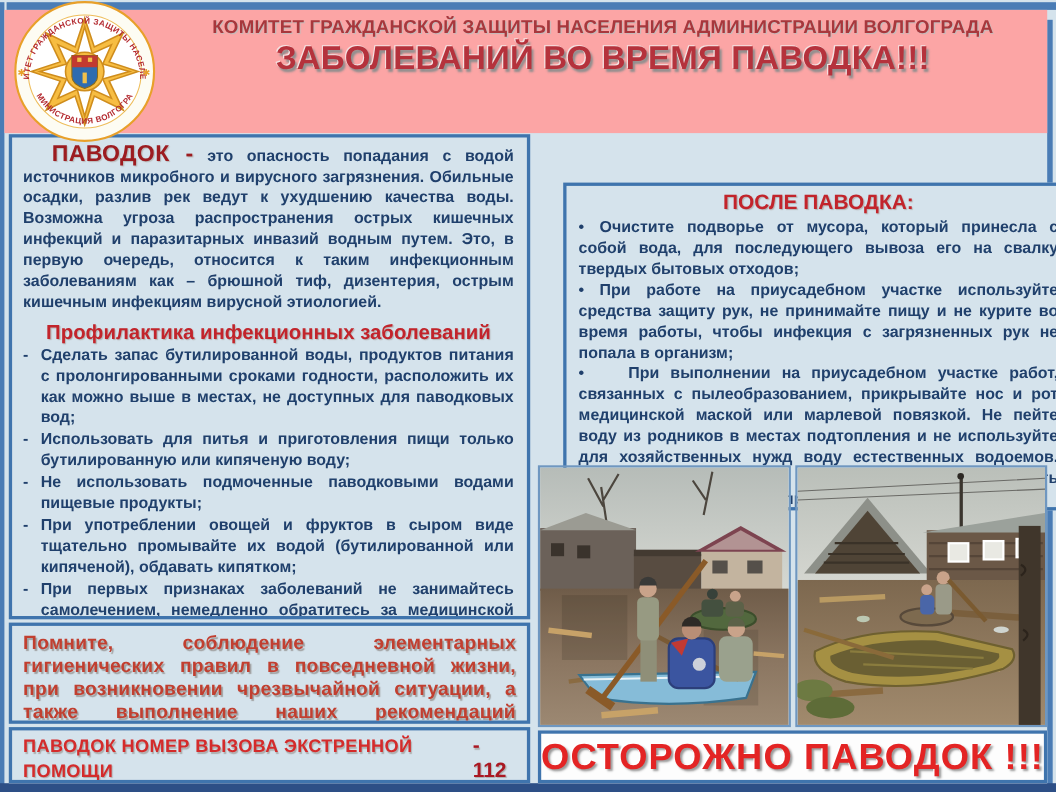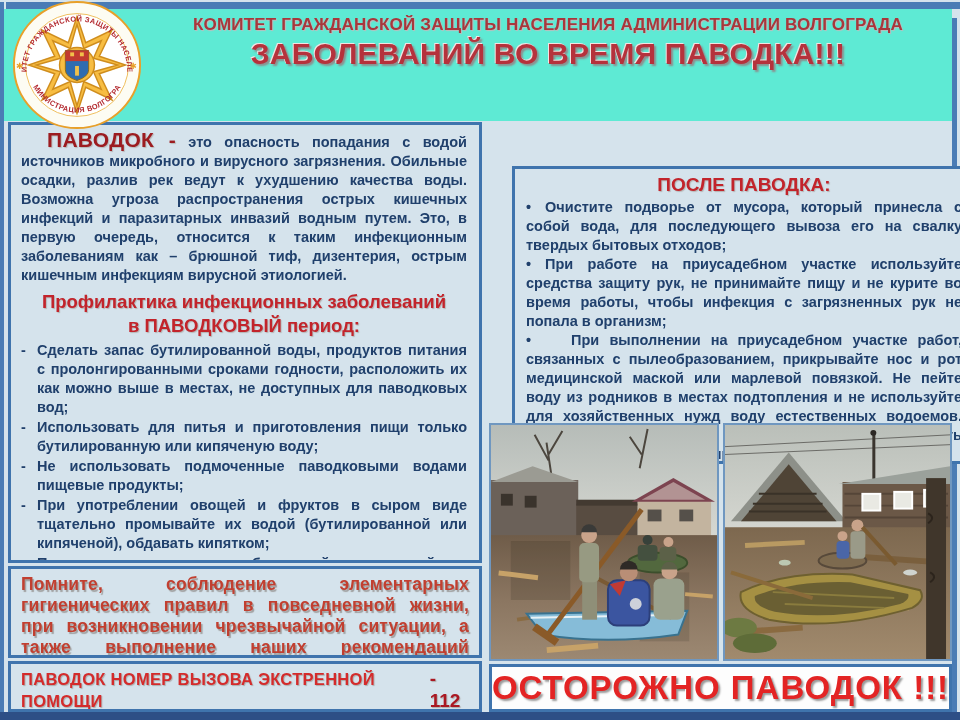--- a/index.html
+++ b/index.html
@@ -9,21 +9,21 @@
     font-family:"Liberation Sans","DejaVu Sans",sans-serif;
     -webkit-font-smoothing:antialiased;
   }
   
   .strip-top{position:absolute;left:6px;right:0;top:2px;height:7px;background:#4a7cb5;}
   .strip-left{position:absolute;left:0;top:2px;bottom:6px;width:4px;background:#4a7cb5;}
   .strip-right{position:absolute;right:3px;top:18px;bottom:6px;width:5px;background:#4a7cb5;}
   .strip-bottom{position:absolute;left:0;right:0;bottom:0;height:8px;background:#2d4f86;}
 
   
-  .header{position:absolute;left:4px;right:8px;top:9px;height:112px;background:#5eead4;}
+  .header{position:absolute;left:4px;right:8px;top:9px;height:112px;background:#fca5a5;}
   .emblem{position:absolute;left:12px;top:0px;width:130px;height:130px;z-index:5;}
   .header-text{position:absolute;left:150px;right:10px;top:6px;text-align:center;}
   .org-line{
     font-size:17px;font-weight:bold;color:#a8373c;letter-spacing:.2px;
     text-shadow:1px 1px 1px #bdbdbd;white-space:nowrap;
   }
   .title-line{
     font-size:30px;font-weight:bold;color:#b5323c;line-height:37px;letter-spacing:.2px;
     text-shadow:-1px -1px 0 #f3e3e3, 2px 2px 2px #8e8e8e;white-space:nowrap;
   }
@@ -122,21 +122,20 @@
       <textPath href="#arcBot" startOffset="50%" text-anchor="middle">АДМИНИСТРАЦИЯ ВОЛГОГРАДА</textPath>
     </text>
     <text x="4" y="71" font-size="9" fill="#e8a02a">✱</text>
     <text x="121" y="71" font-size="9" fill="#e8a02a">✱</text>
   </svg>
 </div>
 
 <div class="bluebox intro-box">
   <p class="intro-p"><span class="intro-lead">ПАВОДОК -</span><span> это опасность попадания с водой источников микробного и вирусного загрязнения. Обильные осадки, разлив рек ведут к ухудшению качества воды. Возможна угроза распространения острых кишечных инфекций и паразитарных инвазий водным путем. Это, в первую очередь, относится к таким инфекционным заболеваниям как – брюшной тиф, дизентерия, острым кишечным инфекциям вирусной этиологией.</span></p>
   <div class="prevent-head" style="margin-bottom:0;">Профилактика инфекционных заболеваний</div>
-  <div class="prevent-head" style="margin-top:0;">в ПАВОДКОВЫЙ период:</div>
   <div class="dash-list">
     <div class="dash-li">
       <span class="dash">-</span>
       <span class="txt">Сделать запас бутилированной воды, продуктов питания с пролонгированными сроками годности, расположить их как можно выше в местах, не доступных для паводковых вод;</span>
     </div>
     <div class="dash-li">
       <span class="dash">-</span>
       <span class="txt">Использовать для питья и приготовления пищи только бутилированную или кипяченую воду;</span>
     </div>
     <div class="dash-li">

